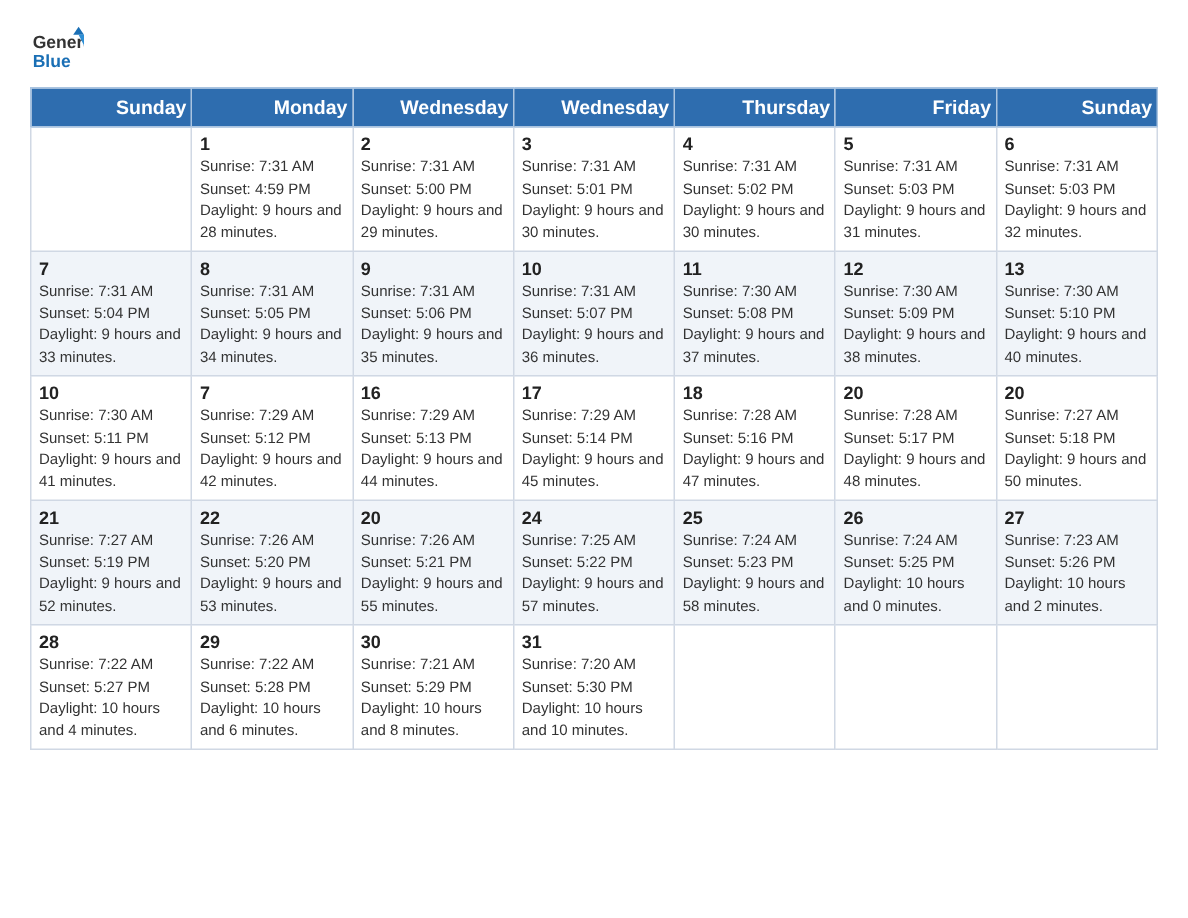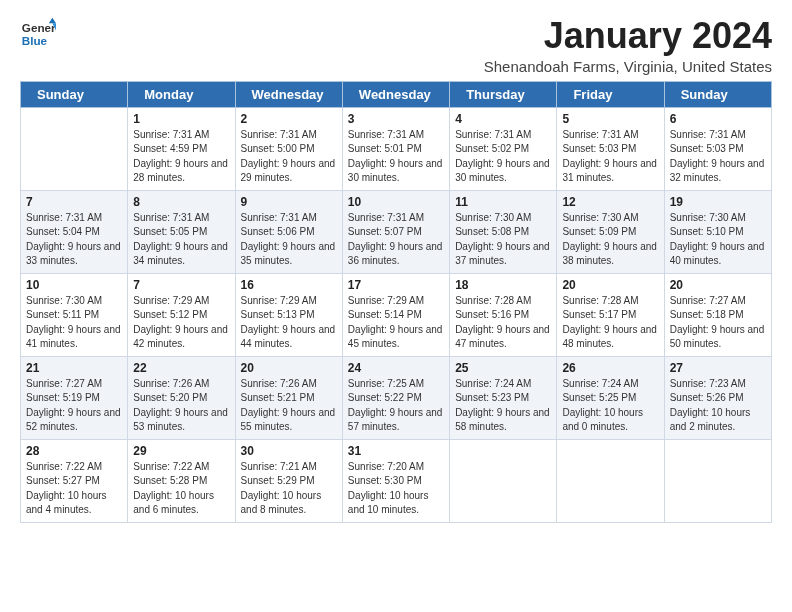--- a/index.html
+++ b/index.html
@@ -48,22 +48,22 @@
       width: 100%;
       border-collapse: collapse;
       margin-top: 6px;
       table-layout: fixed;
     }
     .calendar-table thead tr th {
       background-color: #2e6daf;
       color: #fff;
       font-size: 13px;
       font-weight: bold;
-      padding: 5px 16px;
-      text-align: left;
+      padding: 5px 3px;
+      text-align: right;
       border: 1px solid #aac4e0;
     }
     .calendar-table tbody tr td {
       vertical-align: top;
       padding: 4px 5px;
       border: 1px solid #d0d8e4;
       font-size: 10.5px;
       color: #333;
       background: #fff;
       height: 76px;
@@ -89,24 +89,20 @@
 
 <div class="page">
   <div class="header-top">
     <div class="logo">
       <svg class="logo-icon" viewBox="0 0 40 40">
         <text x="2" y="18" font-size="13" font-weight="bold" fill="#333">General</text>
         <text x="2" y="32" font-size="13" font-weight="bold" fill="#1a6fb5">Blue</text>
         <polygon points="32,8 40,8 36,2" fill="#1a6fb5"></polygon>
         <polygon points="36,8 40,16 40,8" fill="#2e8fd5"></polygon>
       </svg>
-    </div>
-    <div class="title-block">
-      <div class="month-title">January 2024</div>
-      <div class="location-title">Shenandoah Farms, Virginia, United States</div>
     </div>
   </div>
 
   <table class="calendar-table">
     <thead>
       <tr>
         <th>Sunday</th>
         <th>Monday</th>
         <th>Wednesday</th>
         <th>Wednesday</th>
@@ -162,21 +158,21 @@
           </td>
           <td>
             <span class="day-number">11</span>
             <div class="day-info">Sunrise: 7:30 AM<br>Sunset: 5:08 PM<br>Daylight: 9 hours and 37 minutes.</div>
           </td>
           <td>
             <span class="day-number">12</span>
             <div class="day-info">Sunrise: 7:30 AM<br>Sunset: 5:09 PM<br>Daylight: 9 hours and 38 minutes.</div>
           </td>
           <td>
-            <span class="day-number">19</span>
+            <span class="day-number">13</span>
             <div class="day-info">Sunrise: 7:30 AM<br>Sunset: 5:10 PM<br>Daylight: 9 hours and 40 minutes.</div>
           </td>
         </tr>
         <tr>
           <td>
             <span class="day-number">10</span>
             <div class="day-info">Sunrise: 7:30 AM<br>Sunset: 5:11 PM<br>Daylight: 9 hours and 41 minutes.</div>
           </td>
           <td>
             <span class="day-number">7</span>

